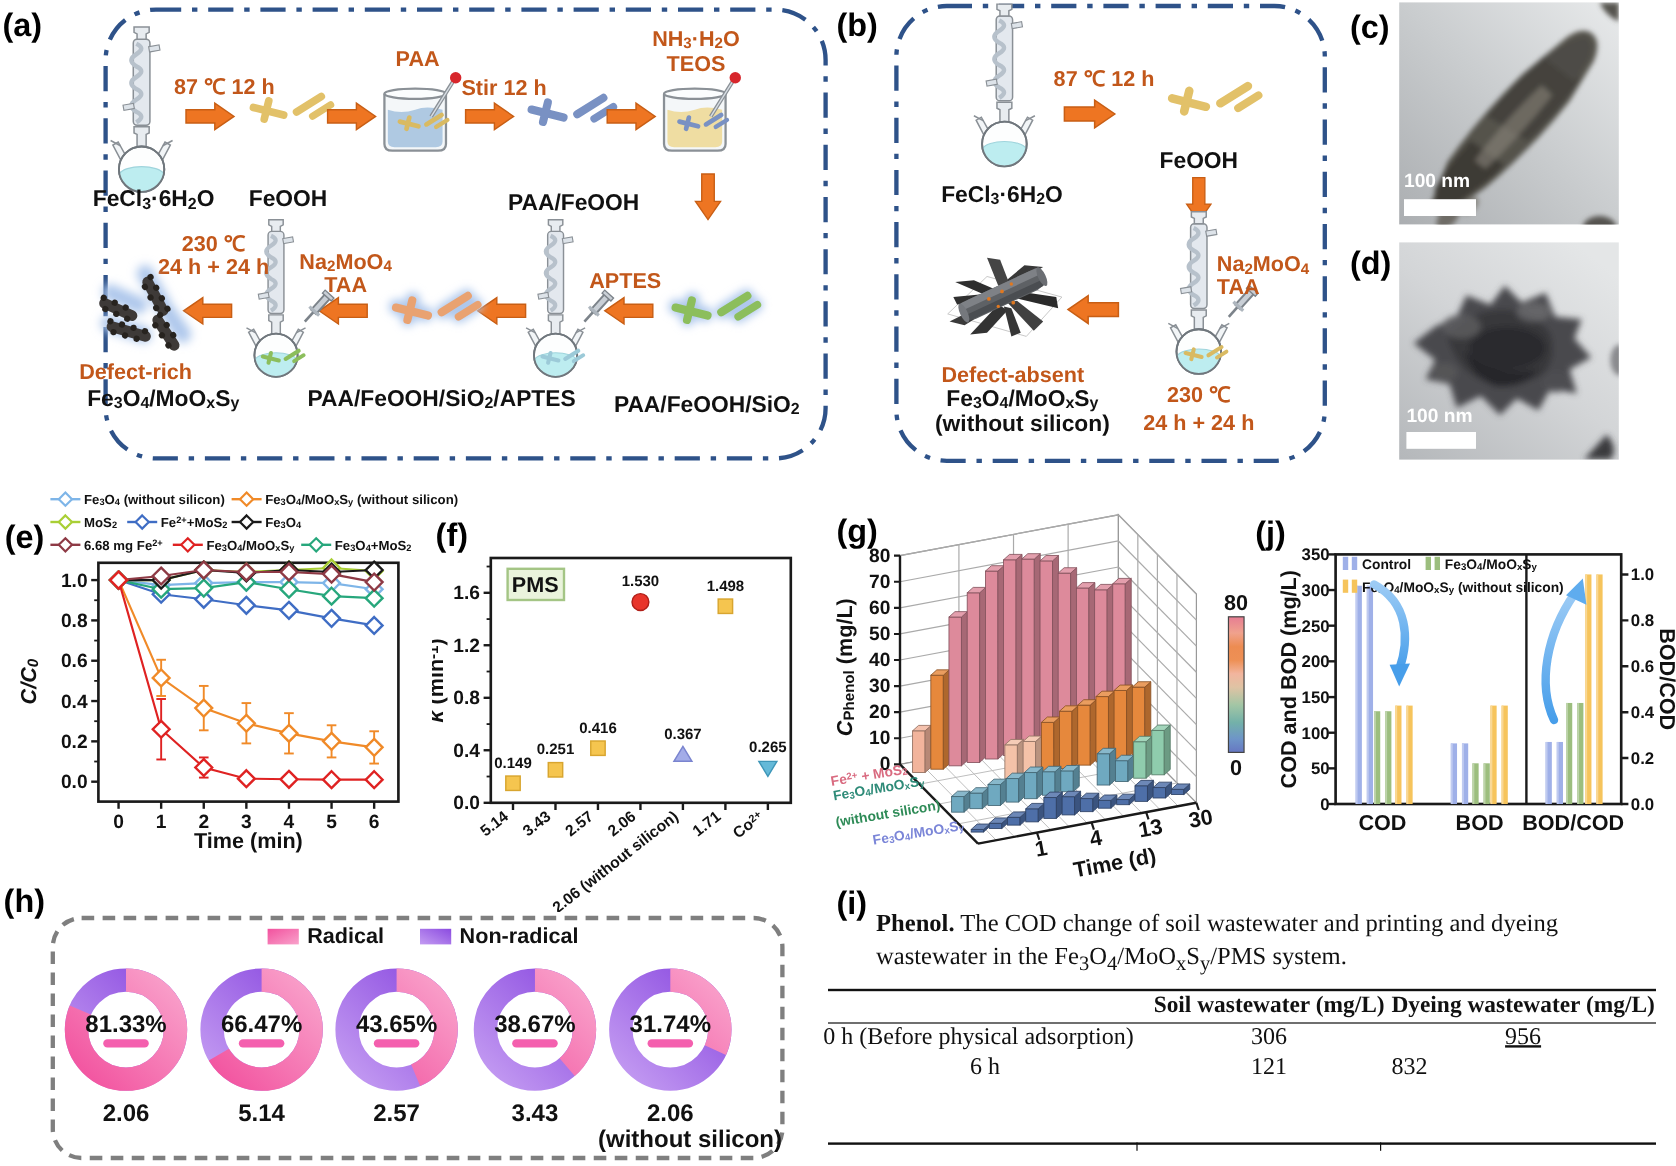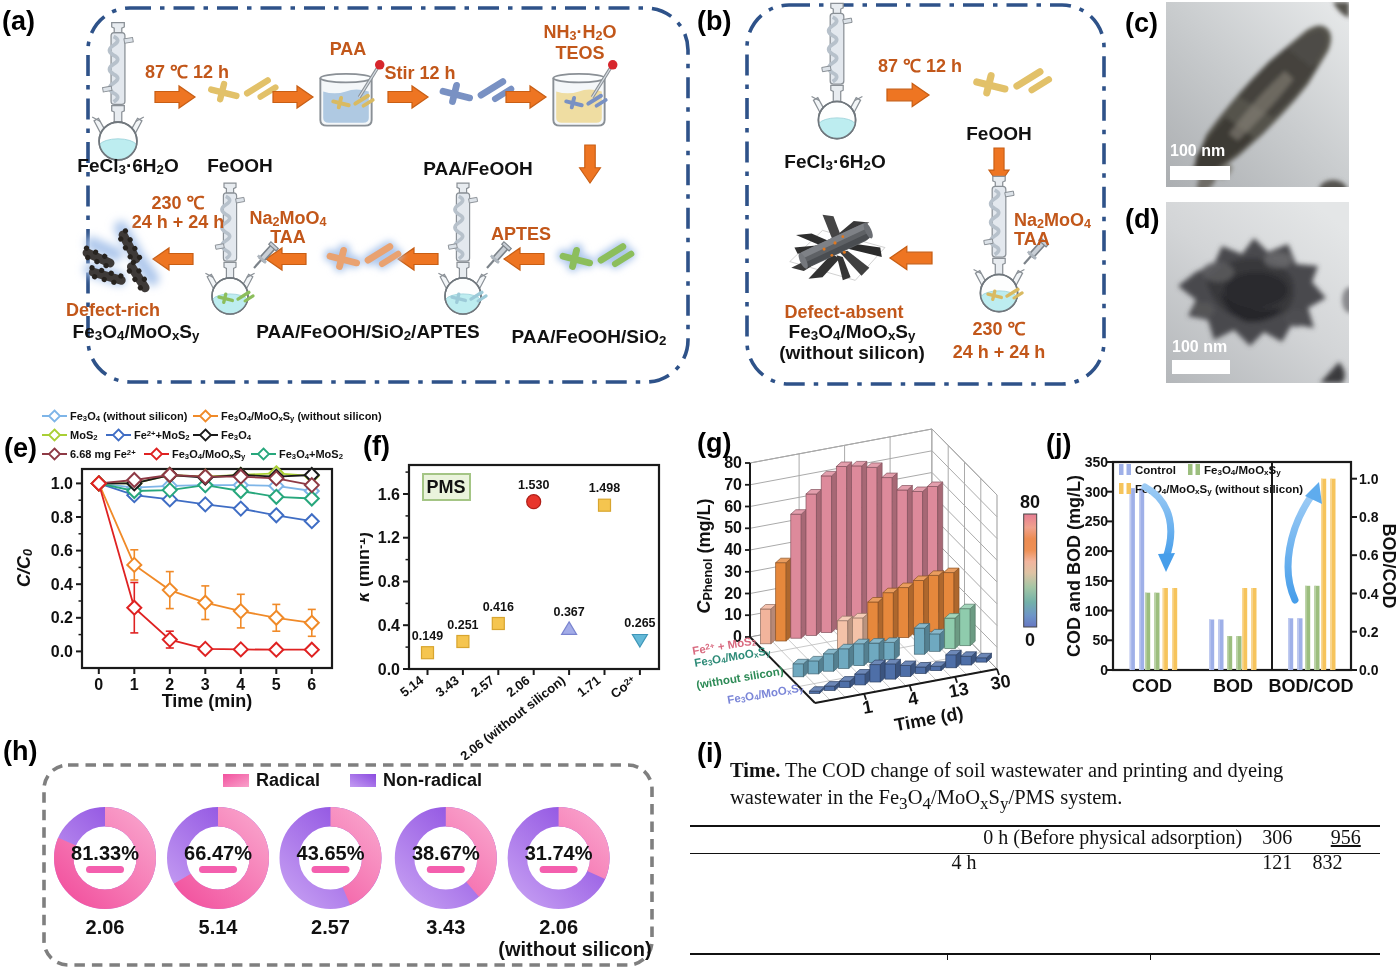--- a/index.html
+++ b/index.html
@@ -1001,38 +1001,43 @@
       <text x="415.8" y="199" class="hpct" text-anchor="middle">3.43</text>
       <circle cx="528.6" cy="123" r="41.25" fill="none" stroke="url(#purpg)" stroke-width="19.5"></circle>
       <circle cx="528.6" cy="123" r="41.25" fill="none" stroke="url(#pinkg)" stroke-width="19.5" stroke-dasharray="82.3 176.9" transform="rotate(-90 528.6 123)"></circle>
       <text x="528.6" y="125" class="hpct" text-anchor="middle">31.74%</text>
       <rect x="509.6" y="131" width="38" height="7" rx="3.5" fill="#F45FAE"></rect>
       <text x="528.6" y="199" class="hpct" text-anchor="middle">2.06</text>
       <text x="545" y="221" class="hpct" text-anchor="middle">(without silicon)</text>
     </svg>
 <div style="position:absolute;left:685px;top:757px;width:700px;font-family:'Liberation Serif',serif;color:#111;">
   <div style="margin-left:45px;font-size:20.5px;line-height:1.32;">
-    <b>Time.</b> The COD change of soil wastewater and printing and dyeing<br>
+    <b>Phenol.</b> The COD change of soil wastewater and printing and dyeing<br>
     wastewater in the Fe<sub>3</sub>O<sub>4</sub>/MoO<sub>x</sub>S<sub>y</sub>/PMS system.
   </div>
   <div style="position:relative;margin-top:9px;width:695px;">
     <div style="position:absolute;left:5px;top:0;width:690px;height:2.2px;background:#111;"></div>
     <div style="position:absolute;left:5px;top:28px;width:690px;height:1.6px;background:#111;"></div>
     <div style="position:absolute;left:5px;top:128px;width:690px;height:2.2px;background:#111;"></div>
     <div style="position:absolute;left:262px;top:128px;width:1px;height:7px;background:#111;"></div>
     <div style="position:absolute;left:465px;top:128px;width:1px;height:7px;background:#111;"></div>
     <table style="border-collapse:collapse;width:695px;font-size:20px;white-space:nowrap;">
       <tbody>
+            <tr style="height:28px;font-weight:bold;font-size:19.5px;">
+        <td style="width:270px;"></td>
+              <td style="width:200px;text-align:center;">Soil wastewater (mg/L)</td>
+              <td style="text-align:center;">Dyeing wastewater (mg/L)</td>
+      </tr>
       <tr style="height:25px;">
-              <td style="text-align:right;margin-top:37px;">0 h (Before physical adsorption)</td>
+              <td style="text-align:left;margin-top:37px;">0 h (Before physical adsorption)</td>
               <td style="text-align:center;">306</td>
               <td style="text-align:center;text-decoration:underline;">956</td>
             </tr>
       <tr style="height:25px;">
-              <td style="text-align:center;">4 h</td>
+              <td style="text-align:center;">6 h</td>
               <td style="text-align:center;margin-top:36px;">121</td>
               <td style="">832</td>
             </tr>
     </tbody>
         </table>
   </div>
 </div>
 <div class="plab" style="left:2px;top:6px;">(a)</div><div class="plab" style="left:697px;top:6px;">(b)</div><div class="plab" style="left:1125px;top:8px;">(c)</div><div class="plab" style="left:1125px;top:204px;">(d)</div><div class="plab" style="left:4px;top:433px;">(e)</div><div class="plab" style="left:363px;top:431px;">(f)</div><div class="plab" style="left:697px;top:428px;">(g)</div><div class="plab" style="left:1046px;top:429px;">(j)</div><div class="plab" style="left:3px;top:736px;">(h)</div><div class="plab" style="left:697px;top:738px;">(i)</div>
 </div>
 </body></html>

